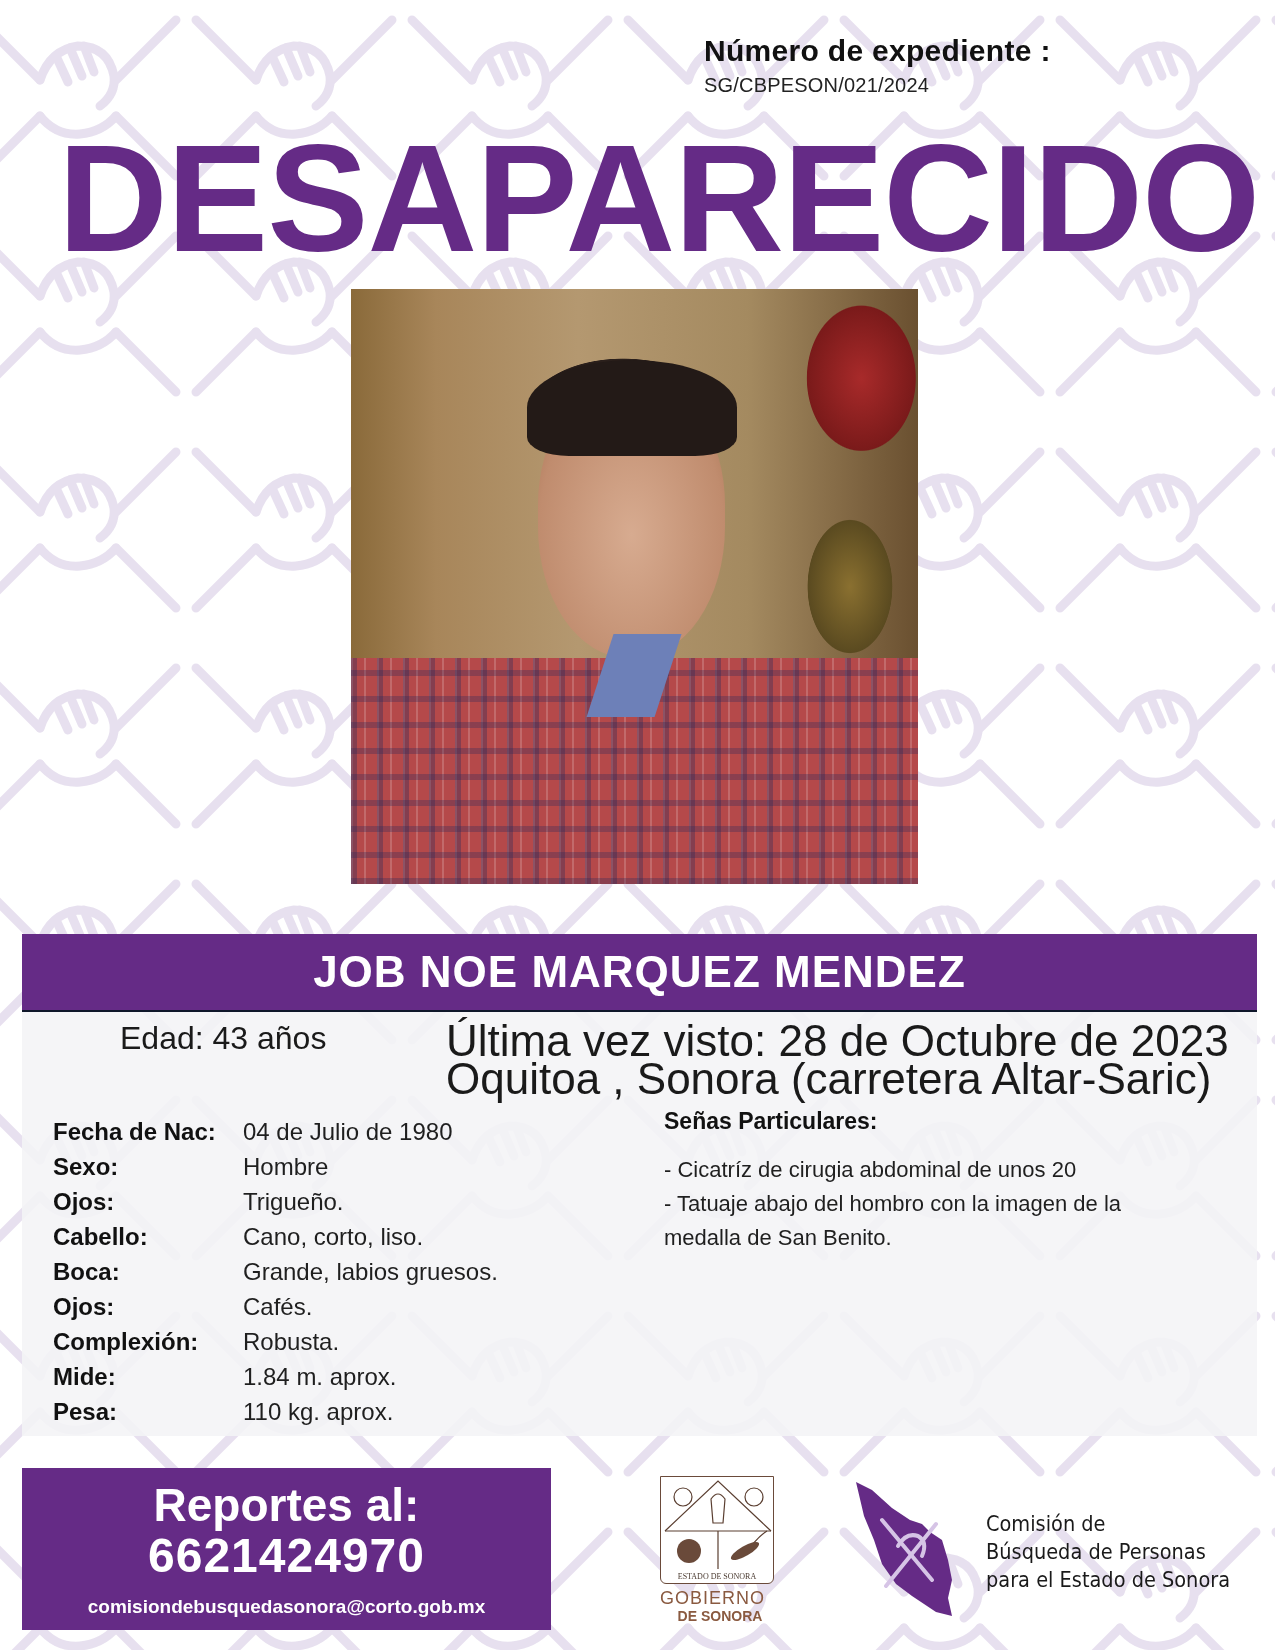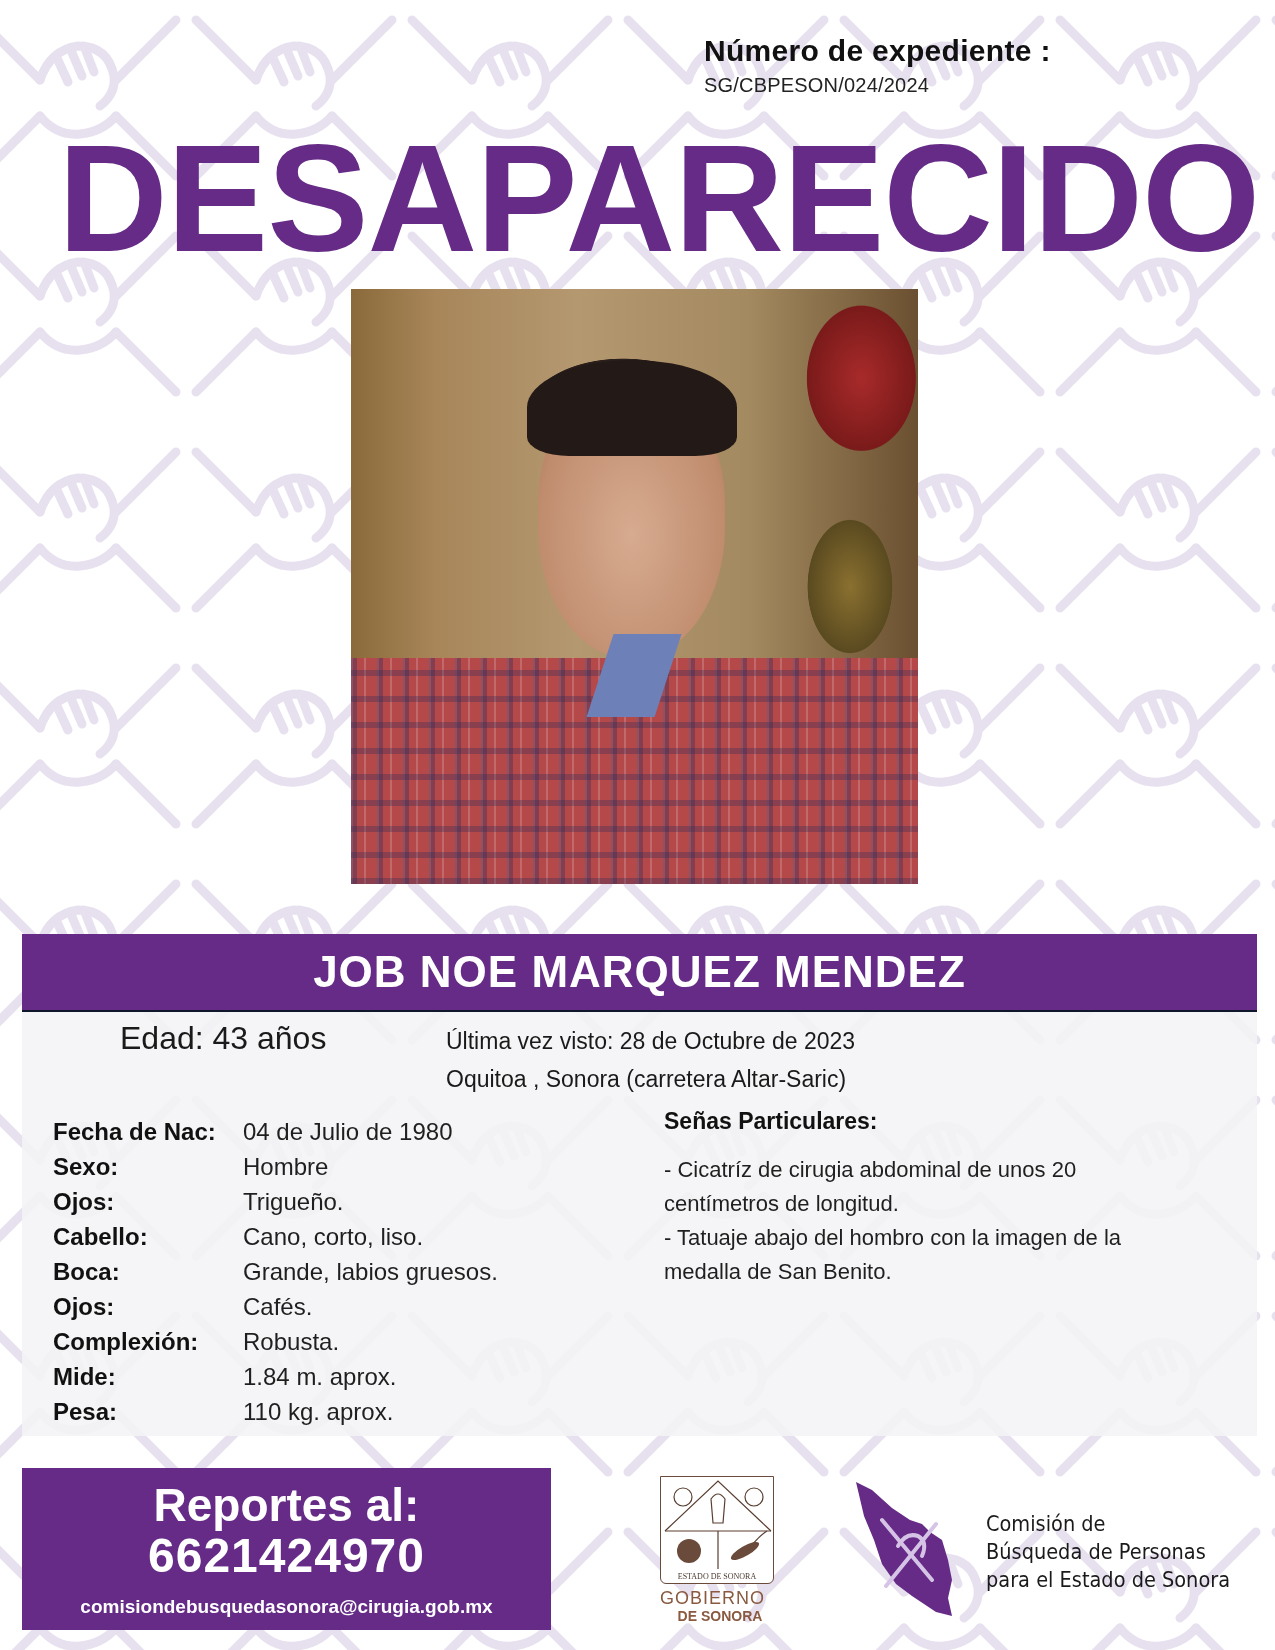--- a/index.html
+++ b/index.html
@@ -76,21 +76,21 @@
     border-bottom: 2px solid #0f172a;
   }
   .info-panel {
     left: 22px; top: 1012px; width: 1235px; height: 424px;
     background: rgba(244,244,246,0.88);
   }
   .age {
     left: 120px; top: 1020px; font-size: 32px; color: #1a1a1a;
   }
   .last-seen {
-    left: 446px; top: 1022px; font-size: 23px; color: #1a1a1a; line-height: 38px;
+    left: 446px; top: 1022px; font-size: 44px; color: #1a1a1a; line-height: 38px;
   }
   .details {
     left: 53px; top: 1114px;
     font-size: 24px; line-height: 35px;
   }
   .details .row { display: flex; }
   .details .lbl { font-weight: bold; width: 190px; color: #111; }
   .details .val { color: #1f1f1f; }
   .features {
     left: 664px; top: 1108px; width: 560px;
@@ -141,21 +141,21 @@
         <path d="M70 90 q10 -30 38 -34 q30 0 36 30 q2 18 -14 30"></path>
         <path d="M86 66 l12 26 M100 58 l12 28 M114 56 l10 26"></path>
         <path d="M70 126 q16 20 40 18 q22 -2 36 -18"></path>
       </g>
     </pattern>
   </defs>
   <rect width="1275" height="1650" fill="url(#wm)"></rect>
 </svg>
 
 <div class="layer exp-label">Número de expediente :</div>
-<div class="layer exp-value">SG/CBPESON/024/2024</div>
+<div class="layer exp-value">SG/CBPESON/021/2024</div>
 
 <div class="layer headline">DESAPARECIDO</div>
 
 <div class="layer photo" aria-label="Fotografía de la persona desaparecida">
   <div class="plaid"></div>
   <div class="face"></div>
   <div class="hair"></div>
   <div class="collar"></div>
 </div>
 
@@ -206,29 +206,28 @@
     </div>
   <div class="row">
       <span class="lbl">Pesa:</span>
       <span class="val">110 kg. aprox.</span>
     </div>
 </div>
 
 <div class="layer features">
   <div class="title">Señas Particulares:</div>
   <div class="item">- Cicatríz de cirugia abdominal de unos 20</div>
-  <div class="item">centímetros de longitud.</div>
   <div class="item">- Tatuaje abajo del hombro con la imagen de la</div>
   <div class="item">medalla de San Benito.</div>
 </div>
 
 <div class="layer report-box">
   <div class="lbl">Reportes al:</div>
   <div class="phone">6621424970</div>
-  <div class="email">comisiondebusquedasonora@cirugia.gob.mx</div>
+  <div class="email">comisiondebusquedasonora@corto.gob.mx</div>
 </div>
 
 <div class="layer gov-logo">
   <div class="shield">
     <svg width="114" height="96" viewBox="0 0 114 96">
       <g fill="none" stroke="#5a3e30" stroke-width="1.2">
         <path d="M4 54 L57 4 L110 54"></path>
         <path d="M4 54 L110 54"></path>
         <path d="M57 54 L57 92"></path>
         <circle cx="22" cy="20" r="9"></circle>

